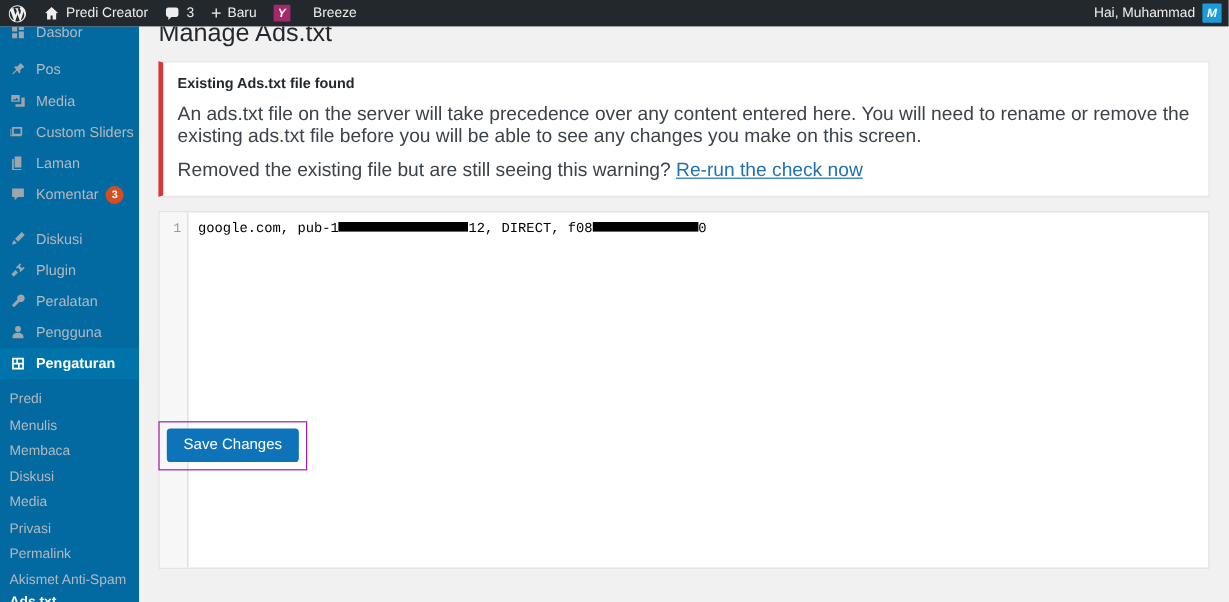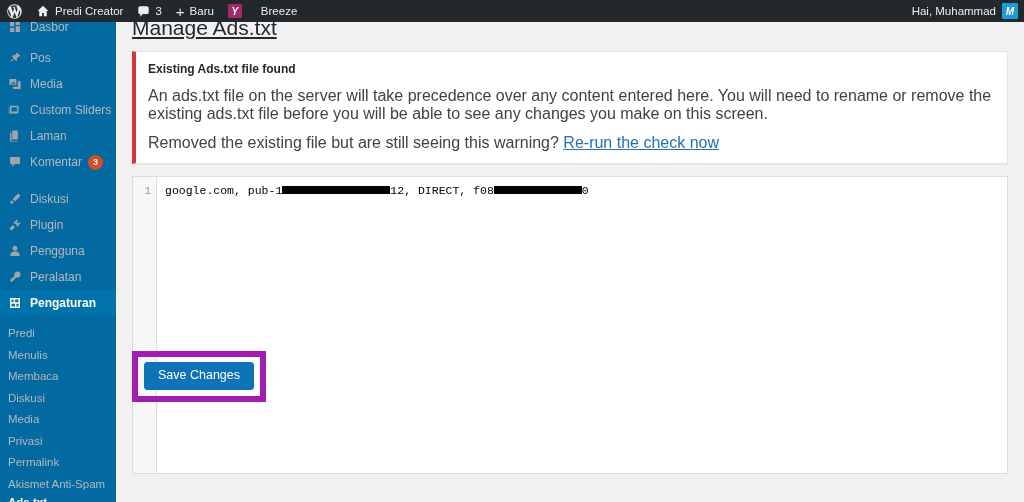--- a/index.html
+++ b/index.html
@@ -96,21 +96,20 @@
   .content {
     position: absolute; top: 22px; left: 116px;
     width: 908px; height: 480px;
     background: #f1f1f1;
     overflow: hidden;
   }
   .page-title {
     font-size: 21px; font-weight: 400; color: #23282d;
     padding: 0 0 0 16px; margin-top: -11px; line-height: 34px;
     font-family: "Liberation Sans", sans-serif;
-    text-decoration: underline;
   }
 
   .notice {
     margin: 6px 16px 0 16px;
     background: #fff;
     border: 1px solid #e2e4e7;
     border-left: 4px solid #d63638;
     padding: 10px 12px 11px 12px;
     box-shadow: 0 1px 1px rgba(0,0,0,.04);
   }
@@ -157,21 +156,21 @@
     height: 8px; vertical-align: middle;
     position: relative; top: -1px;
   }
   .redact.r1 { width: 108px; }
   .redact.r2 { width: 88px; }
 
   
   .save-zone {
     position: absolute; left: 16px; top: 329px;
     padding: 5px 6px 6px 6px;
-    border: 6px solid #a21caf;
+    border: 1px solid #a21caf;
   }
   .btn-save {
     background: #0e73b9; border: 1px solid #0e73b9;
     color: #fff; font-size: 12.5px;
     padding: 5px 13px 6px 13px;
     border-radius: 3px; line-height: 1.2;
     display: inline-block; white-space: nowrap;
     font-family: "Liberation Sans", sans-serif;
   }
 </style>
@@ -294,34 +293,34 @@
         <svg width="14" height="14" viewBox="0 0 20 20" fill="currentColor">
             <path d="M12.5 2l1.4 1.4-1.8 1.8 2.7 2.7 1.8-1.8L18 7.5l-5 5-1.4-1.4 1-1-2.7-2.7-1 1L7.5 7l5-5zM7 10l3 3-5 5-3-3 5-5z"></path>
           </svg>
       </span>
       <span class="mi-lbl">Plugin</span>
     </div>
 
     <div class="menu-item">
       <span class="mi-ico">
         <svg width="14" height="14" viewBox="0 0 20 20" fill="currentColor">
+            <path d="M13.5 2a4.5 4.5 0 00-4.2 6.1l-6.6 6.6 2.6 2.6 6.6-6.6A4.5 4.5 0 1013.5 2z"></path>
+          </svg>
+      </span>
+      <span class="mi-lbl">Peralatan</span>
+    </div>
+
+    <div class="menu-item">
+      <span class="mi-ico">
+        <svg width="14" height="14" viewBox="0 0 20 20" fill="currentColor">
             <circle cx="10" cy="6" r="3.5"></circle>
             <path d="M10 10.5c-3.6 0-6.5 2-6.5 4.5v2h13v-2c0-2.5-2.9-4.5-6.5-4.5z"></path>
           </svg>
       </span>
       <span class="mi-lbl">Pengguna</span>
-    </div>
-
-    <div class="menu-item">
-      <span class="mi-ico">
-        <svg width="14" height="14" viewBox="0 0 20 20" fill="currentColor">
-            <path d="M13.5 2a4.5 4.5 0 00-4.2 6.1l-6.6 6.6 2.6 2.6 6.6-6.6A4.5 4.5 0 1013.5 2z"></path>
-          </svg>
-      </span>
-      <span class="mi-lbl">Peralatan</span>
     </div>
 
     <div class="menu-item active">
       <span class="mi-ico">
         <svg width="14" height="14" viewBox="0 0 20 20" fill="currentColor">
             <path d="M3 3h14v14H3V3zm2 2v4h3V5H5zm5 0v4h5V5h-5zM5 11v4h5v-4H5zm7 0v4h3v-4h-3z"></path>
           </svg>
       </span>
       <span class="mi-lbl">Pengaturan</span>
     </div>

